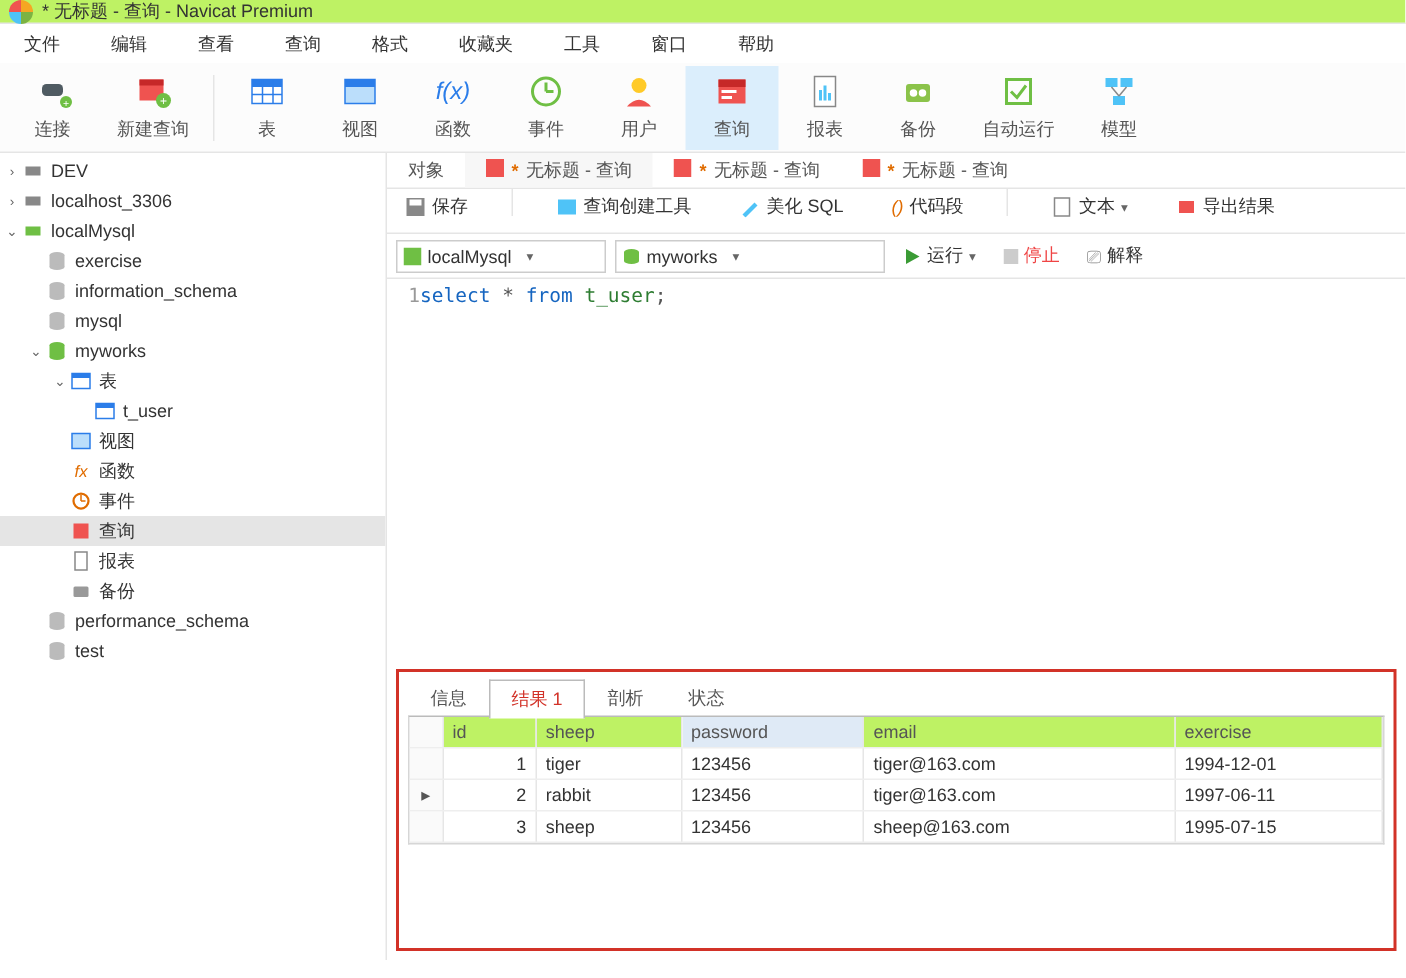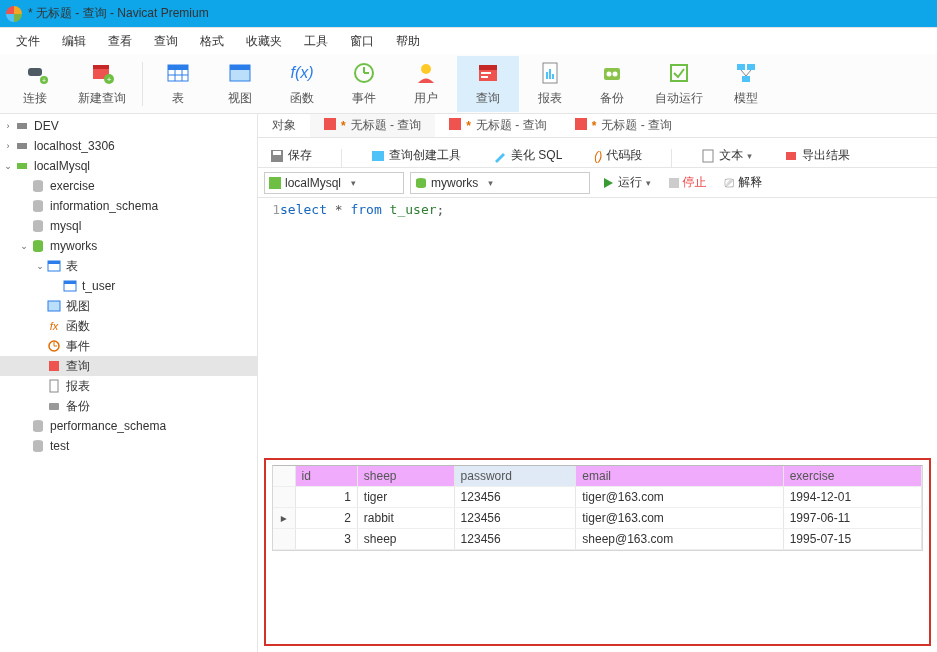--- a/index.html
+++ b/index.html
@@ -1,20 +1,20 @@
 <!DOCTYPE html>
 <html><head>
 <meta charset="utf-8">
 <style>
 * { box-sizing: border-box; margin: 0; padding: 0; }
 body { font-family: "Microsoft YaHei", "Segoe UI", sans-serif; font-size: 12px; color: #333; background: #fff; width: 937px; height: 652px; overflow: hidden; }
-.titlebar { height: 28px; display: flex; align-items: center; padding: 0 6px; background: #0ea5e9; border-bottom: 1px solid #e5e5e5; }
+.titlebar { height: 16px; display: flex; align-items: center; padding: 0 6px; background: #bef264; border-bottom: 1px solid #e5e5e5; }
 .titlebar .app-icon { width: 16px; height: 16px; margin-right: 6px; border-radius: 50%; background: conic-gradient(#f5a623 0 25%, #7cb342 25% 50%, #4fc3f7 50% 75%, #ef5350 75% 100%); }
 .titlebar .title { font-size: 12px; color: #333; }
-.menubar { height: 26px; display: flex; align-items: center; padding: 0 6px; gap: 2px; background: #fff; }
+.menubar { height: 26px; display: flex; align-items: center; padding: 0 6px; gap: 14px; background: #fff; }
 .menubar .item { padding: 4px 10px; cursor: default; }
 .toolbar { height: 60px; display: flex; align-items: center; background: #fcfcfc; border-bottom: 1px solid #e5e5e5; padding: 0 4px; }
 .toolbar .tool { display: flex; flex-direction: column; align-items: center; justify-content: center; width: 62px; height: 56px; gap: 4px; cursor: default; }
 .toolbar .tool.active { background: #dbeefc; }
 .toolbar .tool.wide { width: 72px; }
 .toolbar .tool .icon { width: 26px; height: 26px; display: flex; align-items: center; justify-content: center; }
 .toolbar .tool .lbl { font-size: 12px; color: #555; }
 .toolbar .sep { width: 1px; height: 44px; background: #e5e5e5; margin: 0 4px; }
 .main { display: flex; height: calc(652px - 28px - 26px - 60px); }
 .sidebar { width: 258px; border-right: 1px solid #e5e5e5; overflow: auto; padding-top: 2px; }
@@ -22,39 +22,39 @@
 .tree-row.selected { background: #e5e5e5; }
 .tree-row .arrow { width: 12px; text-align: center; color: #666; font-size: 9px; }
 .tree-row .ticon { width: 16px; height: 16px; margin-right: 4px; display: flex; align-items: center; justify-content: center; }
 .tree-row .tlabel { white-space: nowrap; }
 .pad0 { padding-left: 2px; } .pad1 { padding-left: 18px; } .pad2 { padding-left: 34px; } .pad3 { padding-left: 50px; }
 .content { flex: 1; display: flex; flex-direction: column; }
 .obj-tabs { height: 24px; display: flex; align-items: stretch; border-bottom: 1px solid #e5e5e5; }
 .obj-tabs .tab { display: flex; align-items: center; padding: 0 14px; gap: 5px; font-size: 12px; color: #555; cursor: default; }
 .obj-tabs .tab.active { background: #f7f7f7; }
 .obj-tabs .tab .dirty { color: #e06c00; font-weight: bold; }
-.query-tools { height: 30px; display: flex; align-items: flex-end; gap: 20px; padding: 0 6px; border-bottom: 1px solid #e5e5e5; }
+.query-tools { height: 30px; display: flex; align-items: flex-start; gap: 20px; padding: 0 6px; border-bottom: 1px solid #e5e5e5; }
 .query-tools .btn { display: flex; align-items: center; gap: 4px; padding: 3px 6px; cursor: default; color: #333; }
 .query-tools .vsep { width: 1px; height: 18px; background: #e5e5e5; margin: 0 3px; }
 .query-tools .orange { color: #e06c00; font-style: italic; }
 .run-row { height: 30px; display: flex; align-items: center; gap: 6px; padding: 0 6px; border-bottom: 1px solid #e5e5e5; }
 .run-row .combo { display: flex; align-items: center; height: 22px; border: 1px solid #ccc; background: #fff; padding: 0 4px; gap: 4px; }
 .run-row .combo .arrow-dn { color: #666; font-size: 9px; padding-left: 6px; }
 .editor { flex: 0 0 auto; height: 256px; background: #fff; padding: 4px 0 0 6px; font-family: Consolas, monospace; font-size: 13px; position: relative; }
 .editor .gutter { position: absolute; left: 0; top: 4px; width: 28px; text-align: right; color: #999; padding-right: 6px; }
 .editor .code { margin-left: 16px; }
 .kw { color: #1565c0; } .ident { color: #2e7d32; } .punct { color: #555; }
 .result-area { border: 2px solid #d23228; margin: 4px 6px 6px 6px; padding: 6px 6px 10px 6px; flex: 1; }
 .result-tabs { display: flex; align-items: flex-end; height: 24px; }
 .result-tabs .rtab { padding: 4px 14px; border: 1px solid transparent; border-bottom: none; cursor: default; color: #555; }
 .result-tabs .rtab.active { border-color: #bbb; background: #fff; color: #d23228; position: relative; top: 1px; }
 .grid { border: 1px solid #d6d6d6; border-top: 1px solid #bbb; margin-top: -1px; }
 .grid table { border-collapse: collapse; width: 100%; table-layout: fixed; }
 .grid th, .grid td { border-right: 1px solid #e6e6e6; border-bottom: 1px solid #eee; padding: 3px 6px; text-align: left; font-size: 12px; height: 20px; white-space: nowrap; overflow: hidden; }
-.grid th { background: #f0abfc; font-weight: normal; color: #555; }
+.grid th { background: #bef264; font-weight: normal; color: #555; }
 .grid th.sel { background: #dfeaf6; }
 .grid .rowhdr { width: 16px; background: #fafafa; text-align: center; color: #555; }
 .grid td.right { text-align: right; }
 .tiny-svg { display:block; }
 </style>
 </head>
 <body>
 
 <div class="titlebar">
   <span class="app-icon"></span>
@@ -481,20 +481,26 @@
       <div class="gutter">1</div>
       <div class="code">
         <span class="kw">select</span>
         <span class="punct">*</span>
         <span class="kw">from</span>
         <span class="ident">t_user</span><span class="punct">;</span>
       </div>
     </div>
 
     <div class="result-area">
+      <div class="result-tabs">
+        <div class="rtab">信息</div>
+        <div class="rtab active">结果 1</div>
+        <div class="rtab">剖析</div>
+        <div class="rtab">状态</div>
+      </div>
       <div class="grid">
         <table id="grid-table">
             <thead>
               <tr id="grid-head">
                 <th class="rowhdr"></th>
                 <th style="width: 45px;">id</th>
                 <th style="width: 70px;">sheep</th>
                 <th class="sel" style="width: 88px;">password</th>
                 <th style="width: 150px;">email</th>
                 <th style="width: 100px;">exercise</th>

